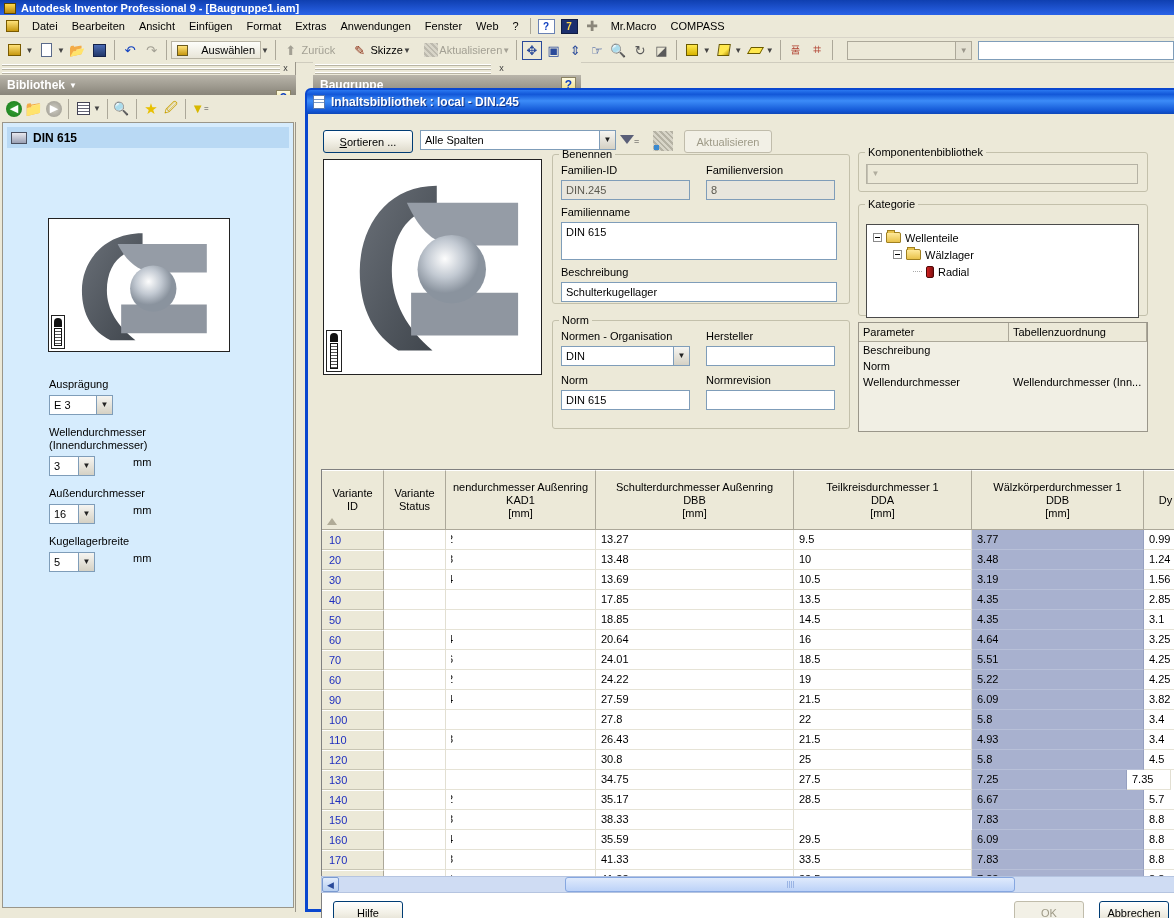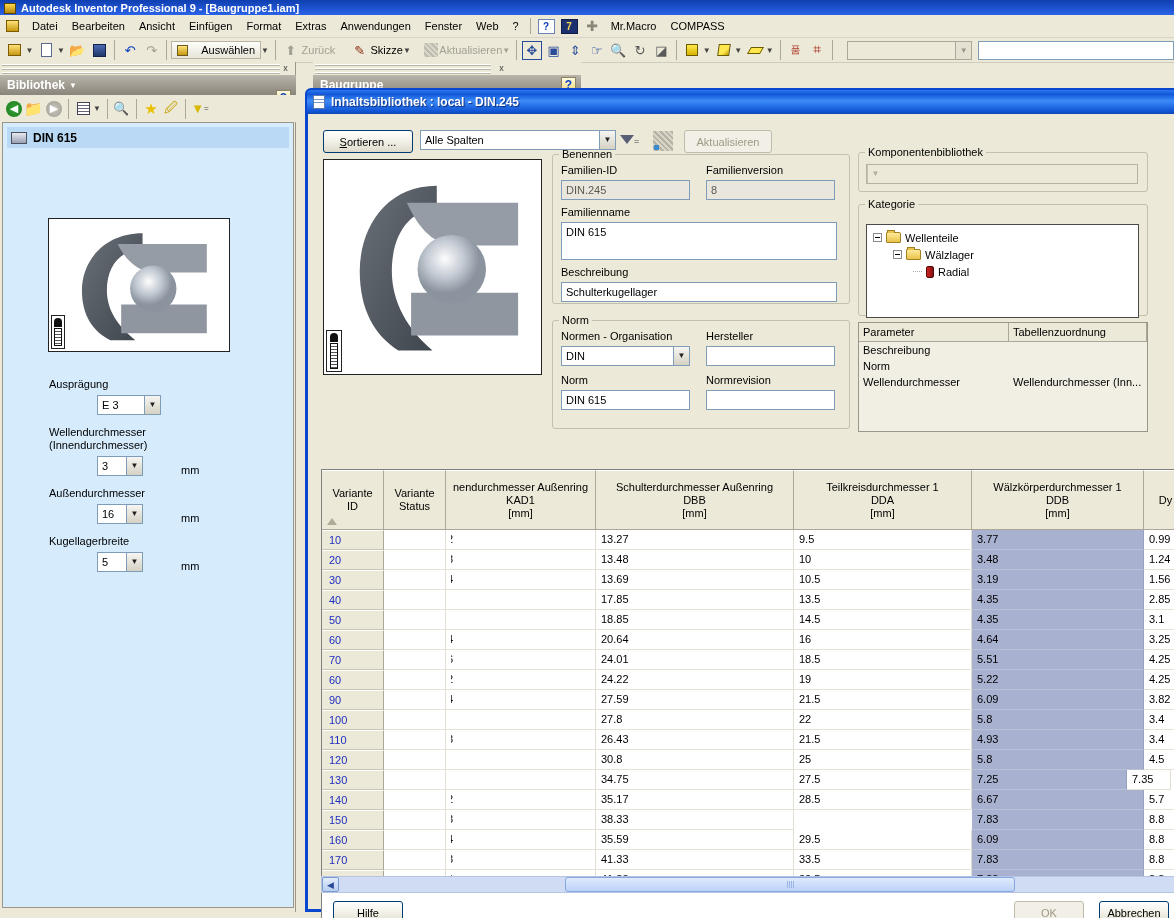--- a/index.html
+++ b/index.html
@@ -52,21 +52,21 @@
   .din-band { position:absolute; left:4px; top:4px; width:282px; height:21px; background:#b9d9f4; display:flex; align-items:center; gap:6px; padding-left:4px; font-weight:bold; font-size:12px; }
   .part-ico { width:16px; height:12px; background:linear-gradient(#e8e8ee,#9aa0b4); border:1px solid #4a5060; }
   .preview { position:absolute; background:#fff; border:1px solid #222; }
   .lib-preview { left:45px; top:95px; width:182px; height:134px; }
   .screwicon { position:absolute; background:#fff; border:1px solid #222; display:flex; flex-direction:column; align-items:center; padding-top:2px; }
   .screw-head { width:8px; height:9px; background:#111; border-radius:4px 4px 0 0; }
   .screw-body { width:8px; flex:1; margin:1px 0 2px 0; border:1px solid #111;
                 background:repeating-linear-gradient(#fff 0 2px,#555 2px 3px); }
   .lib-fields { position:absolute; left:46px; top:244px; width:230px; }
   .lf-label { white-space:pre-line; margin-top:11px; line-height:13px; }
-  .lf-row { display:flex; align-items:flex-end; gap:0; margin-top:4px;margin-left:48px; }
+  .lf-row { display:flex; align-items:flex-start; gap:0; margin-top:4px; }
   .lf-unit { margin-left:38px; }
 
   
   .combo { display:flex; height:20px; border:1px solid #7f9db9; background:#fff; align-items:stretch; }
   .combo .cval { flex:1; padding:3px 3px 0 4px; overflow:hidden; white-space:nowrap; }
   .combo .cbtn2 { width:16px; background:linear-gradient(#f6f5f1,#d5d1c4); border-left:1px solid #7f9db9; color:#222; font-size:8px; text-align:center; line-height:18px; }
   .combo.dis { border-color:#b5b2a4; background:#ece9d8; color:#8f8c80; }
   .combo.dis .cbtn2 { background:#ece9d8; color:#b0ad9e; border-left-color:#c5c2b4; }
   .tfield { border:1px solid #7f9db9; background:#fff; padding:3px 4px 0 4px; height:20px; overflow:hidden; white-space:nowrap; }
   .tfield.dis { background:#e8e6dd; color:#5c5a50; }

